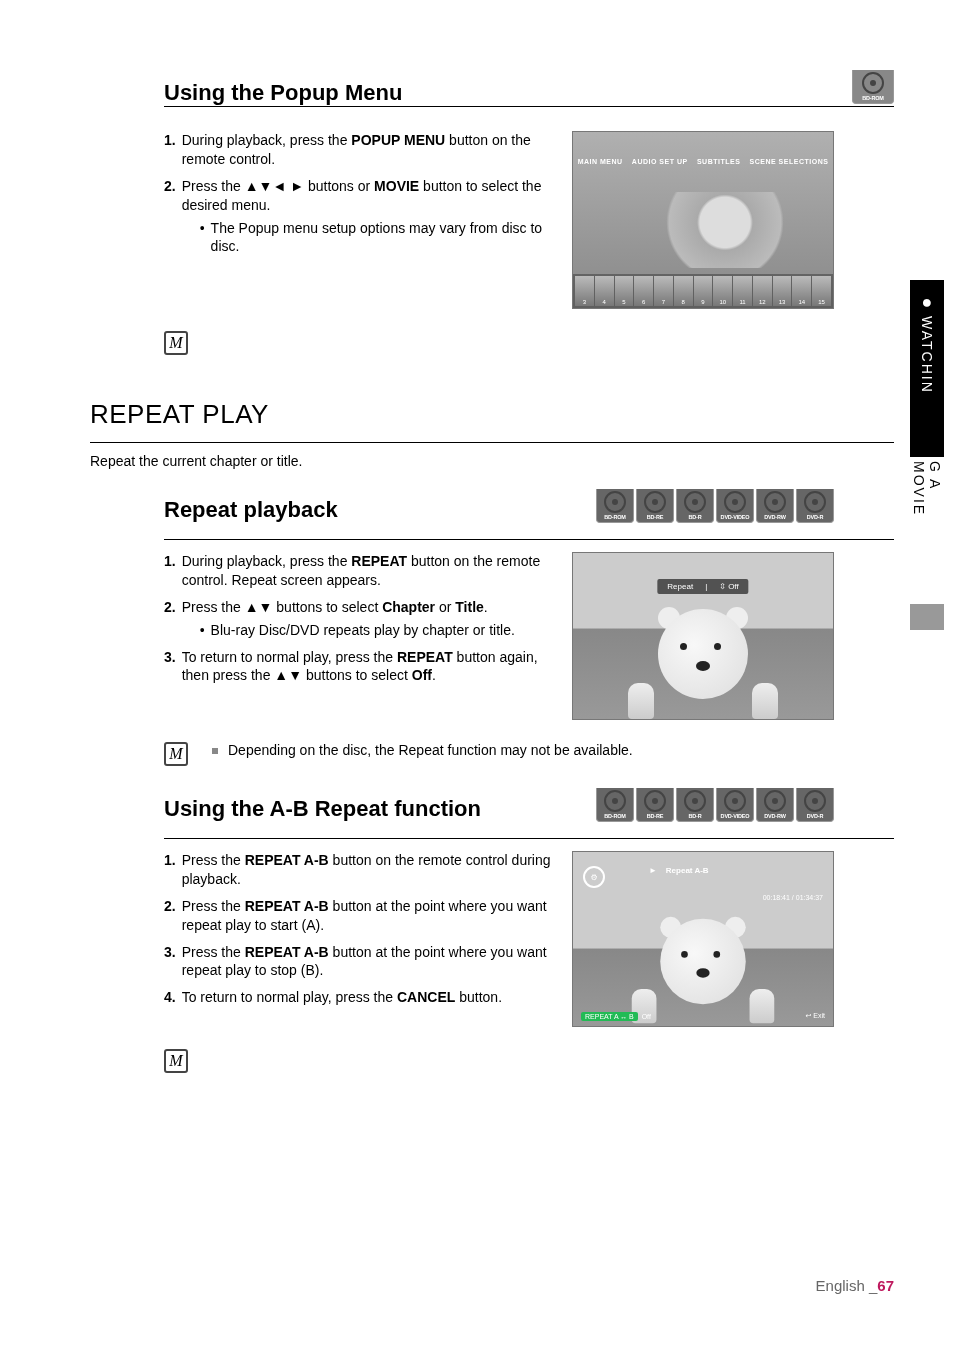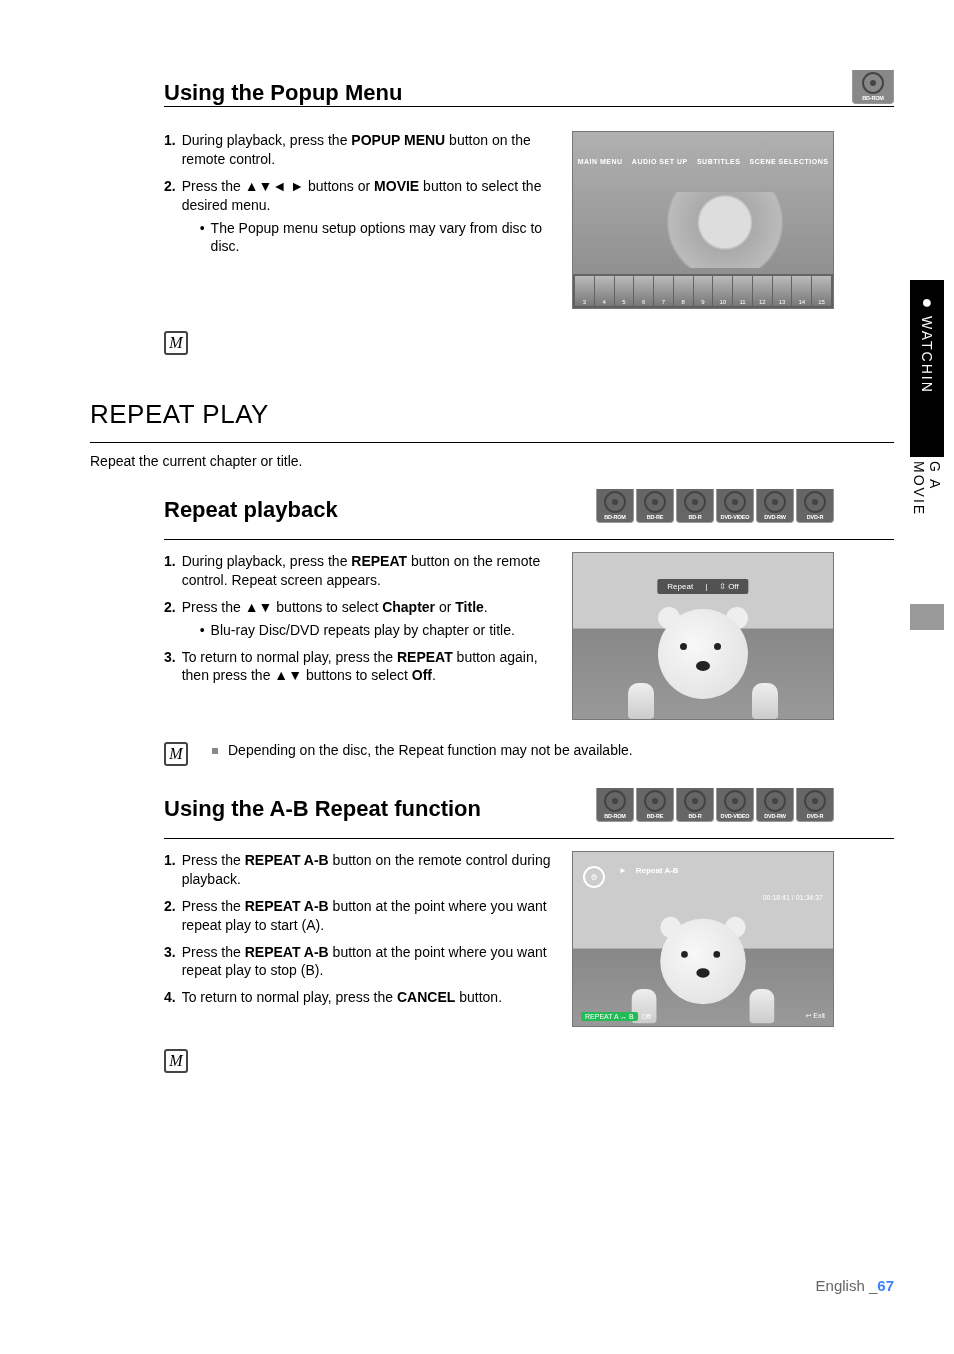--- a/index.html
+++ b/index.html
@@ -336,21 +336,21 @@
     left: 0; top: 0;
     width: 22px; height: 22px;
     border: 2px solid #fff;
     border-radius: 50%;
     display: flex;
     align-items: center;
     justify-content: center;
   }
   .info-bar .rpt {
     position: absolute;
-    left: 36px; top: 0;
+    left: 66px; top: 0;
     font-weight: bold;
   }
   .info-bar .tcode {
     position: absolute;
     right: 0;
     top: 28px;
     font-size: 7px;
   }
   .bottom-bar {
     position: absolute;
@@ -369,21 +369,21 @@
   }
   .footer {
     position: absolute;
     bottom: 60px;
     right: 60px;
     font-size: 15px;
     color: #666;
   }
   .footer .pg {
     font-weight: bold;
-    color: #3b82f6;
+    color: #be185d;
   }
   b { font-weight: bold; }
 </style>
 </head>
 <body>
 
 <div class="page">
 
   <div class="side-tab">
     <div class="side-black">

